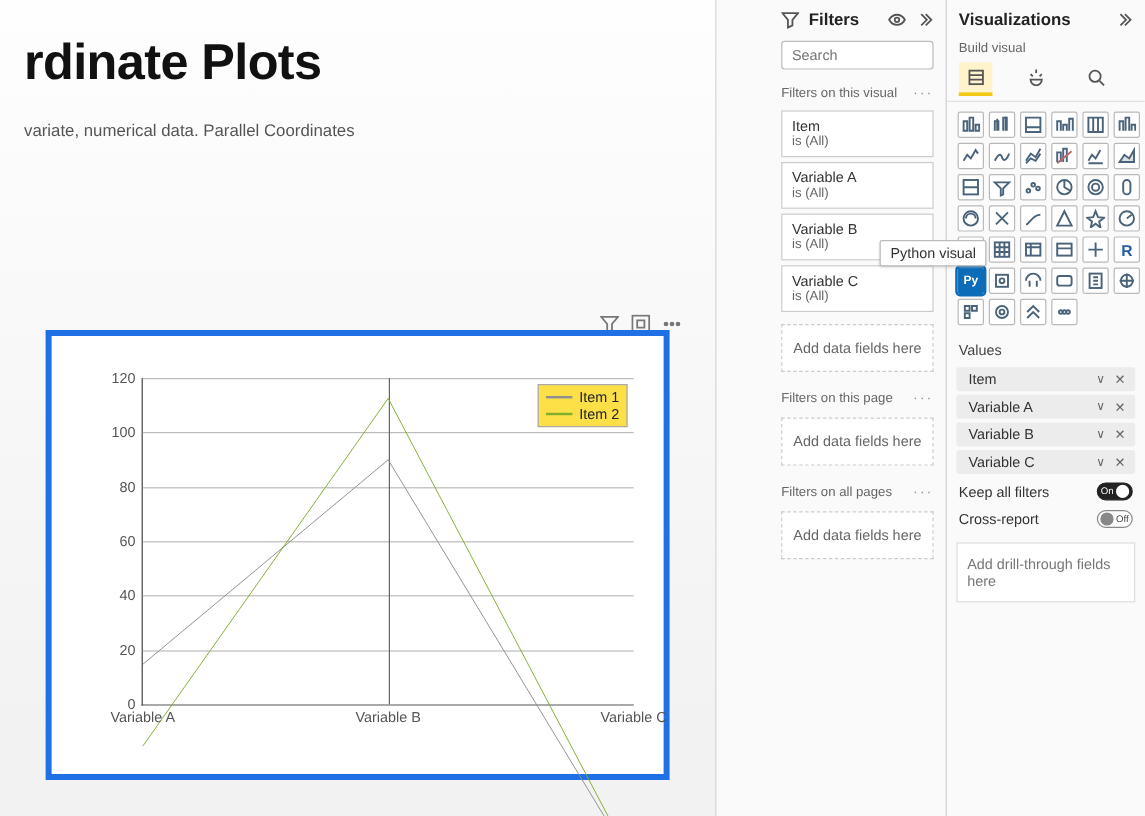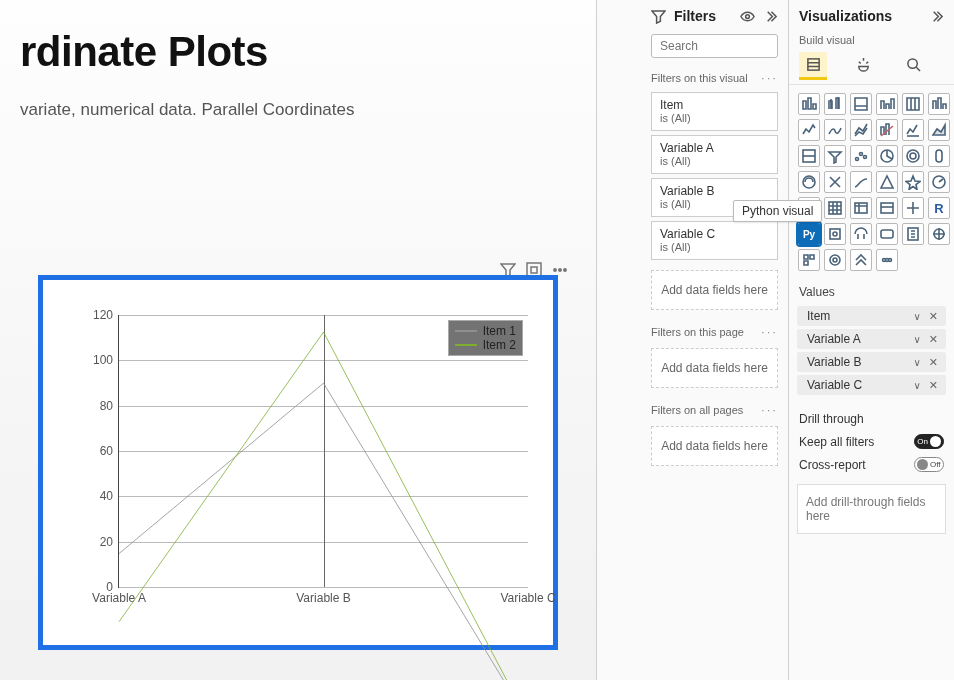--- a/index.html
+++ b/index.html
@@ -22,21 +22,21 @@
     padding: 18px 20px;
   }
   .canvas h1 {
     font-size: 42px;
     font-weight: 700;
     margin: 10px 0 22px 0;
     color: #111;
     letter-spacing: -0.5px;
   }
   .canvas .subtitle {
-    font-size: 17px;
+    font-size: 14px;
     color: #555;
     line-height: 1.45;
     max-width: 440px;
   }
   .visual-icons {
     position: absolute;
     top: 262px;
     right: 28px;
     display: flex;
     gap: 10px;
@@ -61,21 +61,21 @@
     left:50px; top:25px; right:10px; bottom:42px;
     border-left:1px solid #444;
     border-bottom:1px solid #444;
   }
   .grid-h { position:absolute; left:0; right:0; height:1px; background:#bbb; }
   .vaxis { position:absolute; top:0; bottom:0; width:1px; background:#666; }
   .ytick { position:absolute; right:100%; padding-right:6px; transform:translateY(-50%); font-size:12px; color:#555; }
   .xtick { position:absolute; top:100%; padding-top:4px; transform:translateX(-50%); font-size:12px; color:#555; white-space:nowrap;}
   .legend {
     position:absolute; top:30px; right:15px;
-    border:1px solid #aaa; background:#737373;
+    border:1px solid #aaa; background:#fde047;
     font-size:12px; padding:3px 6px;
   }
   .legend-row { display:flex; align-items:center; gap:6px; }
   .legend-line { width:22px; height:2px; }
   .series { position:absolute; inset:0; overflow:visible; }
 
   
   .pane {
     border-left:1px solid #d0d0d0;
     background:#fafafa;
@@ -557,21 +557,20 @@
         <span class="x">✕</span>
       </div>
       <div class="value-pill">
         <span>Variable C</span>
         <span class="spacer"></span>
         <span class="chev">∨</span>
         <span class="x">✕</span>
       </div>
     </div>
 
-  <div class="drill-h">Drill through</div>
   <div class="toggle-row">
     <span>Keep all filters</span>
       <span class="spacer"></span>
     <span class="toggle on">
         <span style="font-size:8px;margin-right:2px;">On</span>
         <span class="dot"></span>
       </span>
   </div>
   <div class="toggle-row">
     <span>Cross-report</span>

